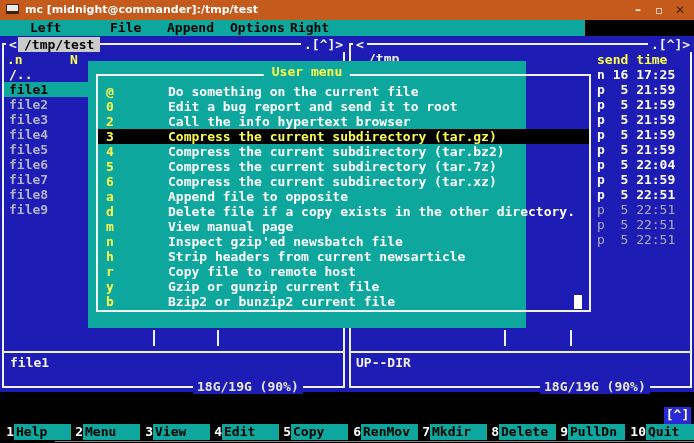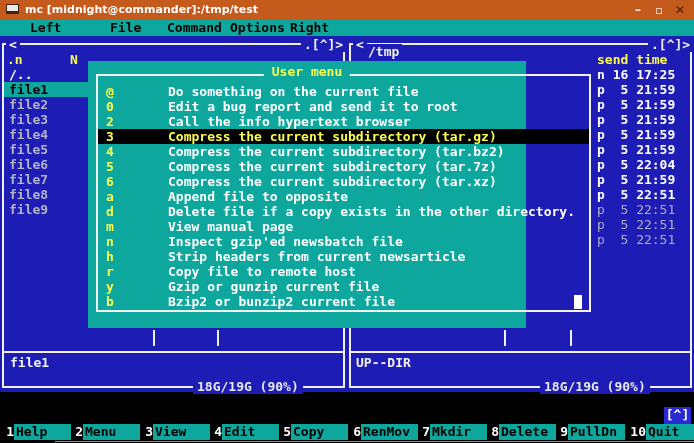--- a/index.html
+++ b/index.html
@@ -10,21 +10,21 @@
   
   .titlebar{left:0;top:0;width:694px;height:20px;background:#c45a1b;font-family:"DejaVu Sans",sans-serif;}
   .ticon{left:6px;top:4px;width:13px;height:10px;background:#e9e9e9;border:1px solid #40210a;border-bottom:3px solid #40210a;}
   .ttext{left:25px;top:2px;color:#ffffff;font-size:11px;font-weight:bold;}
   .wbtn{top:3px;color:#f3e9e0;font-size:12px;font-weight:bold;width:16px;text-align:center;}
   .wbtn.min{left:630px;}
   .wbtn.max{left:651px;}
   .wbtn.cls{left:672px;color:#4a2008;}
 
   
-  .menubar{left:0;top:20px;width:694px;height:16px;background:#0da79d;}
+  .menubar{left:0;top:20px;width:585px;height:16px;background:#0da79d;}
   .menu-item{top:0;color:#000;cursor:default;}
 
   
   .panels{left:0;top:36px;width:694px;height:356px;background:#1d1cb5;}
   .pbox{border:2px solid #f0f0f0;background:transparent;}
   .pbox.left{left:2px;top:7px;width:343px;height:345px;}
   .pbox.right{left:349px;top:7px;width:343px;height:345px;}
   .hsep{height:2px;background:#f0f0f0;}
   .vtick{width:2px;height:16px;background:#f0f0f0;}
   .onblue{background:#1d1cb5;color:#f2f2f2;padding:0 3px;top:0px;height:15px;}
@@ -66,33 +66,34 @@
 <div class="screen">
 
   <div class="titlebar">
     <span class="ticon"></span>
     <span class="ttext">mc [midnight@commander]:/tmp/test</span>
     <span class="wbtn min">–</span>
     <span class="wbtn max">▫</span>
     <span class="wbtn cls">✕</span>
   </div>
 
-  <div class="menubar" id="menubar"><span class="menu-item" style="left:30px;">Left</span><span class="menu-item" style="left:110px;">File</span><span class="menu-item" style="left:167px;">Command</span><span class="menu-item" style="left:230px;">Options</span><span class="menu-item" style="left:290px;">Right</span></div>
+  <div class="menubar" id="menubar"><span class="menu-item" style="left:30px;">Left</span><span class="menu-item" style="left:110px;">File</span><span class="menu-item" style="left:167px;">Append</span><span class="menu-item" style="left:230px;">Options</span><span class="menu-item" style="left:290px;">Right</span></div>
 
   <div class="panels">
     <div class="pbox left"></div>
     <div class="pbox right"></div>
 
     
     <span class="onblue" style="left:6px;top:1px;">&lt;</span>
+    <span class="pathbox" style="left:18px;top:1px;">/tmp/test</span>
     <span class="onblue" style="left:301px;top:1px;">.[^]&gt;</span>
 
     
     <span class="onblue" style="left:353px;top:1px;">&lt;</span>
-    <span class="onblue" style="left:365px;top:8px;text-align:right;">/tmp</span>
+    <span class="onblue" style="left:365px;top:15px;text-align:right;">/tmp</span>
     <span class="onblue" style="left:648px;top:1px;">.[^]&gt;</span>
 
     
     <span class="colhead" style="left:7px;top:16px;">.n</span>
     <span class="colhead" style="left:70px;top:16px;">N</span>
     <span class="colhead" style="left:597px;top:16px;">send time</span>
 
     
     <div id="filelist" style="left:0;top:0;width:694px;height:356px;"><span class="frow dir" style="left:9px;top:31px;">/..</span><span class="selbar" style="left:4px;top:46px;width:148px;height:15px;"><span class="" style="left:5px;top:0;">file1</span></span><span class="frow" style="left:9px;top:61px;">file2</span><span class="frow" style="left:9px;top:76px;">file3</span><span class="frow" style="left:9px;top:91px;">file4</span><span class="frow" style="left:9px;top:106px;">file5</span><span class="frow" style="left:9px;top:121px;">file6</span><span class="frow" style="left:9px;top:136px;">file7</span><span class="frow" style="left:9px;top:151px;">file8</span><span class="frow" style="left:9px;top:166px;">file9</span></div>
     <div id="timelist" style="left:0;top:0;width:694px;height:356px;"><span class="trow" style="left:597px;top:31px;">n 16 17:25</span><span class="trow" style="left:597px;top:46px;">p  5 21:59</span><span class="trow" style="left:597px;top:61px;">p  5 21:59</span><span class="trow" style="left:597px;top:76px;">p  5 21:59</span><span class="trow" style="left:597px;top:91px;">p  5 21:59</span><span class="trow" style="left:597px;top:106px;">p  5 21:59</span><span class="trow" style="left:597px;top:121px;">p  5 22:04</span><span class="trow" style="left:597px;top:136px;">p  5 21:59</span><span class="trow" style="left:597px;top:151px;">p  5 22:51</span><span class="trow dim" style="left:597px;top:166px;">p  5 22:51</span><span class="trow dim" style="left:597px;top:181px;">p  5 22:51</span><span class="trow dim" style="left:597px;top:196px;">p  5 22:51</span></div>

